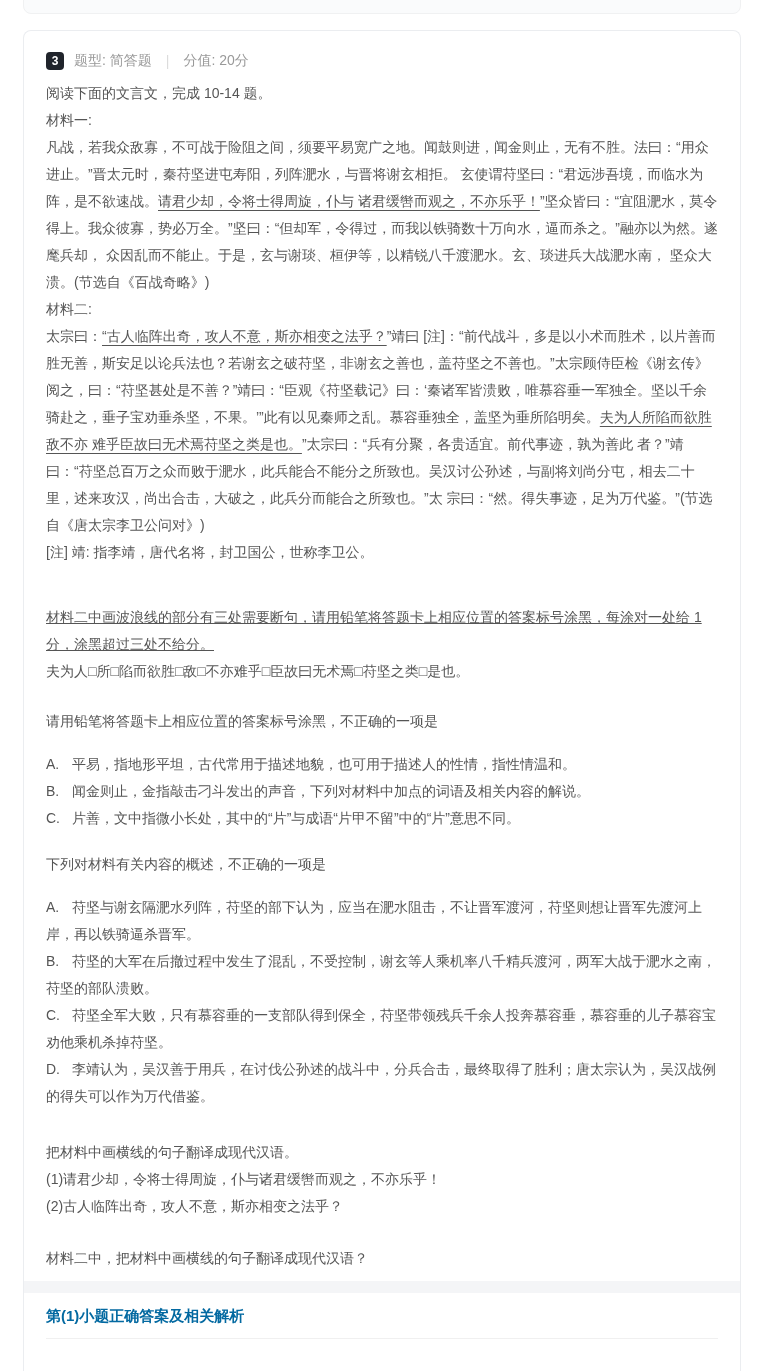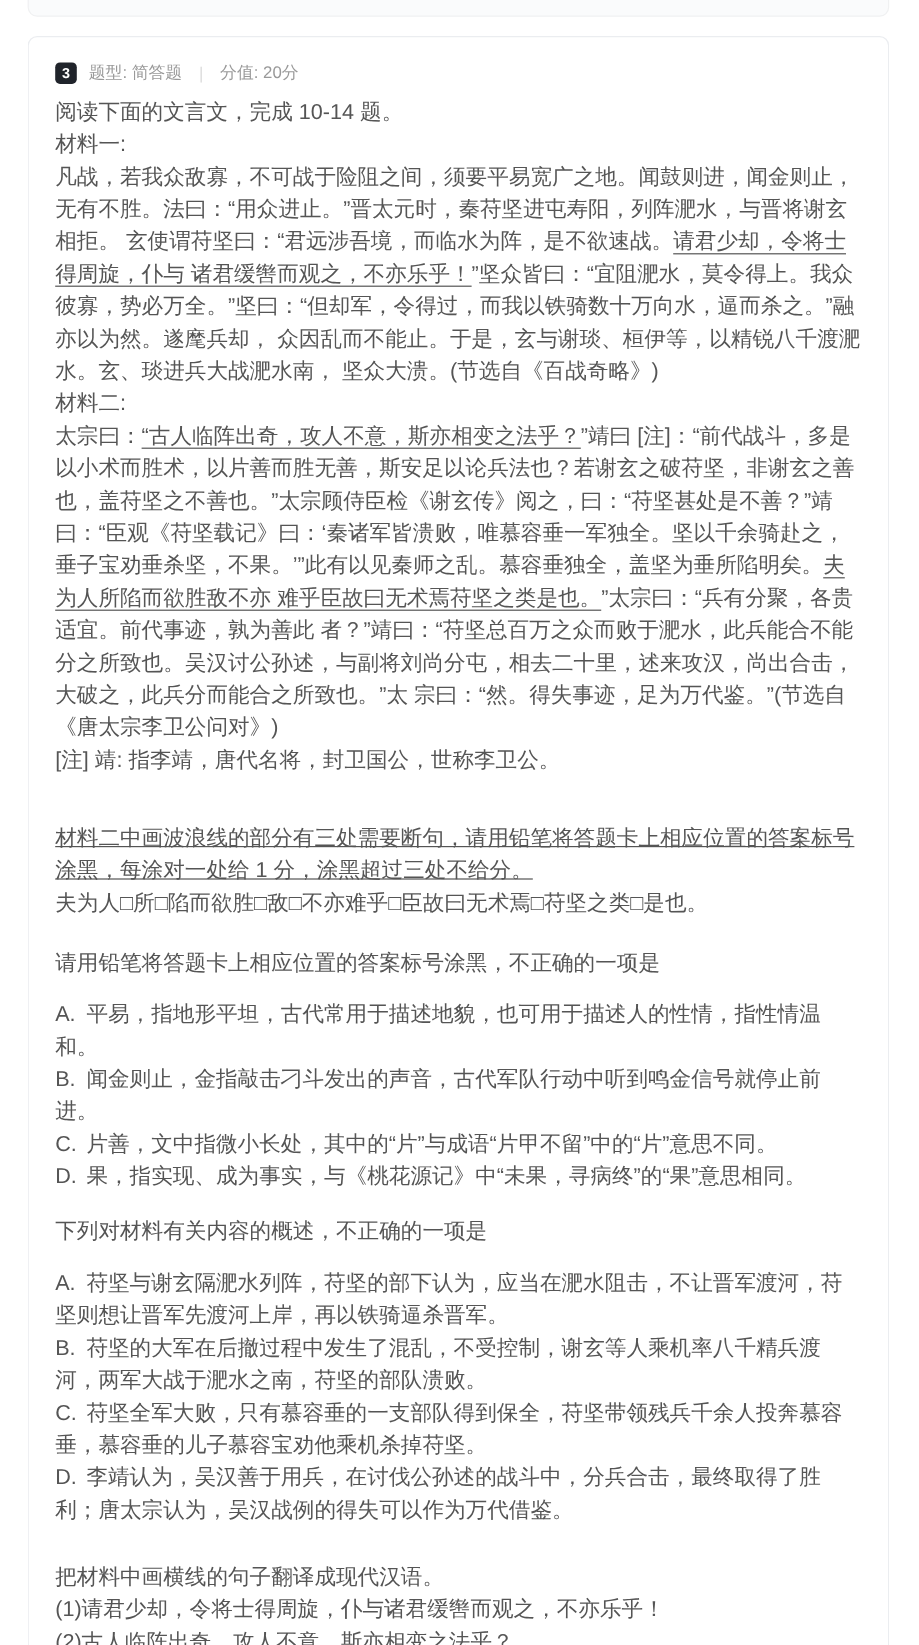--- a/index.html
+++ b/index.html
@@ -12,21 +12,21 @@
   }
   .prev-card {
     position:absolute; left:23px; top:-24px; width:718px; height:38px;
     background:#fafbfc; border:1px solid #f0f1f2; border-radius:8px;
   }
   .main-card {
     position:absolute; left:23px; top:30px; width:718px; height:1355px;
     background:#ffffff; border:1px solid #ebedf0; border-bottom:none;
     border-radius:8px 8px 0 0; padding:0 22px;
   }
-  p { margin:0; font-size:18px; line-height:27px; }
+  p { margin:0; font-size:14px; line-height:27px; }
   .q-header { margin-top:21px; display:flex; align-items:center; color:#999999; font-size:14px; }
   .badge {
     width:18px; height:18px; background:#20242b; color:#ffffff; border-radius:4px;
     font-size:12px; font-weight:bold; display:inline-flex; align-items:center; justify-content:center;
     margin-right:10px; flex:0 0 auto;
   }
   .h-divider { color:#dcdcdc; margin:0 14px; }
   .intro { margin-top:10px; }
   .u { text-decoration:underline; text-underline-offset:4px; text-decoration-thickness:1px; }
   .q-duanju { margin-top:38px;text-decoration:underline; }
@@ -63,23 +63,22 @@
   <p><span>太宗曰：</span><span class="u">“古人临阵出奇，攻人不意，斯亦相变之法乎？</span><span>”靖曰 [注]：“前代战斗，多是以小术而胜术，以片善而胜无善，斯安足以论兵法也？若谢玄之破苻坚，非谢玄之善也，盖苻坚之不善也。”太宗顾侍臣检《谢玄传》阅之，曰：“苻坚甚处是不善？”靖曰：“臣观《苻坚载记》曰：‘秦诸军皆溃败，唯慕容垂一军独全。坚以千余骑赴之，垂子宝劝垂杀坚，不果。’”此有以见秦师之乱。慕容垂独全，盖坚为垂所陷明矣。</span><span class="u">夫为人所陷而欲胜敌不亦 难乎臣故曰无术焉苻坚之类是也。</span><span>”太宗曰：“兵有分聚，各贵适宜。前代事迹，孰为善此 者？”靖曰：“苻坚总百万之众而败于淝水，此兵能合不能分之所致也。吴汉讨公孙述，与副将刘尚分屯，相去二十里，述来攻汉，尚出合击，大破之，此兵分而能合之所致也。”太 宗曰：“然。得失事迹，足为万代鉴。”(节选自《唐太宗李卫公问对》)</span></p>
 
   <p>[注] 靖: 指李靖，唐代名将，封卫国公，世称李卫公。</p>
 
   <p class="q-duanju">材料二中画波浪线的部分有三处需要断句，请用铅笔将答题卡上相应位置的答案标号涂黑，每涂对一处给 1 分，涂黑超过三处不给分。</p>
   <p>夫为人□所□陷而欲胜□敌□不亦难乎□臣故曰无术焉□苻坚之类□是也。</p>
 
   <p class="q-words">请用铅笔将答题卡上相应位置的答案标号涂黑，不正确的一项是</p>
   <div class="options">
       <p><span class="opt-label">A.</span><span>平易，指地形平坦，古代常用于描述地貌，也可用于描述人的性情，指性情温和。</span></p>
-      <p><span class="opt-label">B.</span><span>闻金则止，金指敲击刁斗发出的声音，古代军队行动中听到鸣金信号就停止前进。</span></p>
+      <p><span class="opt-label">B.</span><span>闻金则止，金指敲击刁斗发出的声音，下列对材料中加点的词语及相关内容的解说。</span></p>
       <p><span class="opt-label">C.</span><span>片善，文中指微小长处，其中的“片”与成语“片甲不留”中的“片”意思不同。</span></p>
-      <p><span class="opt-label">D.</span><span>果，指实现、成为事实，与《桃花源记》中“未果，寻病终”的“果”意思相同。</span></p>
     </div>
 
   <p class="q-summary">下列对材料有关内容的概述，不正确的一项是</p>
   <div class="options">
       <p><span class="opt-label">A.</span><span>苻坚与谢玄隔淝水列阵，苻坚的部下认为，应当在淝水阻击，不让晋军渡河，苻坚则想让晋军先渡河上岸，再以铁骑逼杀晋军。</span></p>
       <p><span class="opt-label">B.</span><span>苻坚的大军在后撤过程中发生了混乱，不受控制，谢玄等人乘机率八千精兵渡河，两军大战于淝水之南，苻坚的部队溃败。</span></p>
       <p><span class="opt-label">C.</span><span>苻坚全军大败，只有慕容垂的一支部队得到保全，苻坚带领残兵千余人投奔慕容垂，慕容垂的儿子慕容宝劝他乘机杀掉苻坚。</span></p>
       <p><span class="opt-label">D.</span><span>李靖认为，吴汉善于用兵，在讨伐公孙述的战斗中，分兵合击，最终取得了胜利；唐太宗认为，吴汉战例的得失可以作为万代借鉴。</span></p>
     </div>
 

